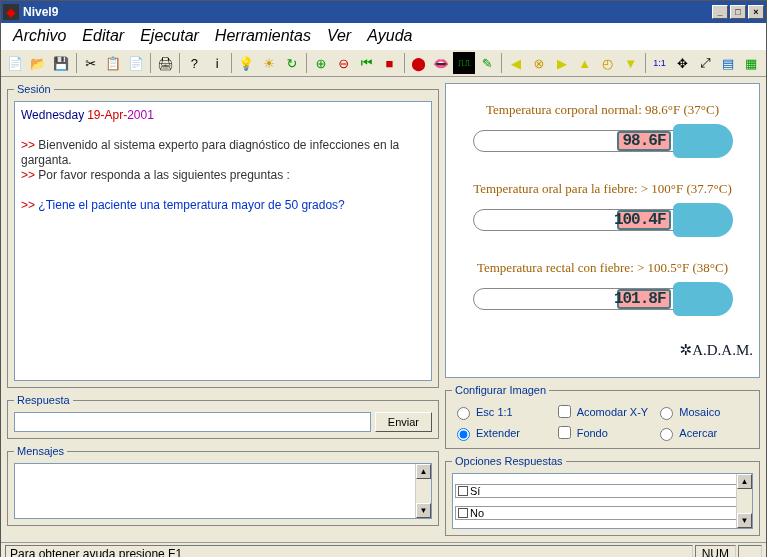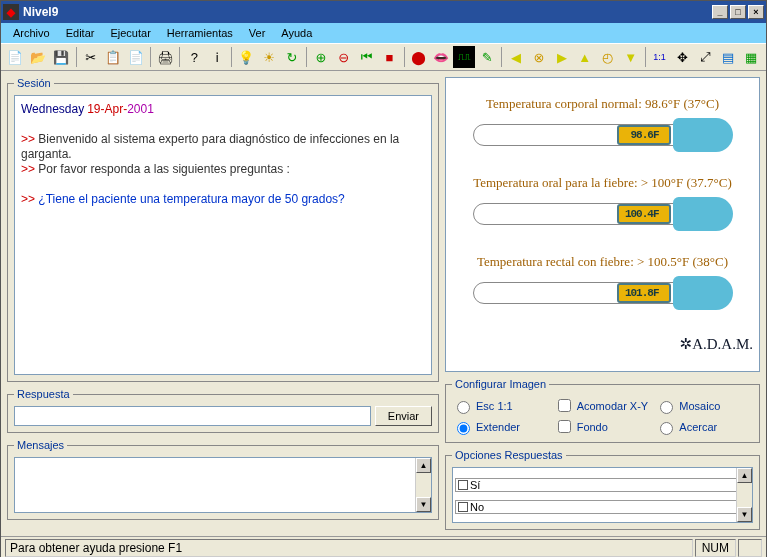--- a/index.html
+++ b/index.html
@@ -2,21 +2,21 @@
 <html><head>
 <meta charset="utf-8">
 <style>
   * { box-sizing: border-box; font-family: Tahoma, Arial, sans-serif; }
   body { margin: 0; padding: 0; background: #fff; font-size: 11px; width: 767px; }
   .window { width: 767px; border: 1px solid #555; background: #ece9d8; }
   .titlebar { background: linear-gradient(#26509c, #26509c); height: 22px; display: flex; align-items: center; padding: 0 2px; color: #fff; font-weight: bold; font-size: 12px; }
   .titlebar .app-icon { width: 16px; height: 16px; background: #333; margin-right: 4px; display: flex; align-items: center; justify-content: center; color: #e00; font-size: 11px; }
   .titlebar .spacer { flex: 1; }
   .titlebar .winbtn { width: 16px; height: 14px; background: #d4d0c8; border: 1px solid #fff; border-right-color: #555; border-bottom-color: #555; margin-left: 2px; display: flex; align-items: center; justify-content: center; color: #000; font-size: 9px; font-weight: bold; }
-  .menubar { background: #7dd3fc; display: flex; padding: 2px 4px; font-size: 11px; }
+  .menubar { background: #ffffff; display: flex; padding: 2px 4px; font-size: 16px; font-style: italic; }
   .menubar span { padding: 2px 8px; cursor: default; }
   .toolbar { background: #ece9d8; border-top: 1px solid #fff; border-bottom: 1px solid #999; padding: 2px 4px; display: flex; align-items: center; gap: 1px; }
   .toolbar .tbtn { width: 22px; height: 22px; display: flex; align-items: center; justify-content: center; border: 1px solid transparent; font-size: 13px; }
   .toolbar .sep { width: 1px; height: 20px; background: #999; margin: 0 2px; }
   .content { display: flex; padding: 6px; gap: 6px; background: #ece9d8; }
   .left { flex: 1; display: flex; flex-direction: column; gap: 6px; }
   .right { width: 315px; display: flex; flex-direction: column; gap: 6px; }
   fieldset { border: 1px solid #888; padding: 6px; margin: 0; }
   legend { color: #003399; font-size: 11px; padding: 0 3px; }
   .session-box { background: #fff; border: 1px solid #7f9db9; height: 280px; padding: 6px; font-family: 'Comic Sans MS', cursive; font-size: 12px; overflow: auto; }
@@ -31,21 +31,21 @@
   .btn { background: #ece9d8; border: 1px solid #555; border-top-color: #fff; border-left-color: #fff; padding: 3px 12px; font-size: 11px; }
   .mensajes-box { background: #fff; border: 1px solid #7f9db9; height: 56px; position: relative; }
   .scroll-v { position: absolute; right: 0; top: 0; bottom: 0; width: 16px; background: #ece9d8; border-left: 1px solid #ccc; display: flex; flex-direction: column; justify-content: space-between; }
   .scroll-v .arr { height: 15px; background: #d4d0c8; border: 1px solid #fff; border-right-color: #555; border-bottom-color: #555; display: flex; align-items: center; justify-content: center; font-size: 8px; }
   .image-panel { background: #fff; border: 1px solid #7f9db9; height: 295px; padding: 8px 6px; display: flex; flex-direction: column; justify-content: space-around; }
   .thermo-group { }
   .thermo-label { font-family: Georgia, serif; font-size: 13px; color: #a16207; text-align: center; margin-bottom: 4px; }
   .thermo { height: 38px; margin: 0 auto; width: 260px; position: relative; }
   .thermo-body { position: absolute; left: 0; top: 8px; width: 210px; height: 22px; background: #fff; border: 1px solid #888; border-radius: 11px 4px 4px 11px; }
   .thermo-tip { position: absolute; right: 0; top: 2px; width: 60px; height: 34px; background: #5BBCD8; border-radius: 6px 18px 18px 6px; }
-  .thermo-display { position: absolute; right: 62px; top: 9px; width: 54px; height: 20px; background: #eab308; border: 2px solid #4a7a88; border-radius: 3px; display: flex; align-items: center; justify-content: flex-end; padding-right: 10px; font-family: 'Courier New', monospace; font-size: 11px; color: #173a42; font-weight: bold; letter-spacing: -1px; }
+  .thermo-display { position: absolute; right: 62px; top: 9px; width: 54px; height: 20px; background: #fca5a5; border: 2px solid #4a7a88; border-radius: 3px; display: flex; align-items: center; justify-content: flex-end; padding-right: 3px; font-family: 'Courier New', monospace; font-size: 16px; color: #173a42; font-weight: bold; letter-spacing: -1px; }
   .adam { text-align: right; font-family: Georgia, serif; font-size: 15px; color: #0f172a; margin-top: 2px; }
   .config-grid { display: grid; grid-template-columns: 1fr 1fr 1fr; gap: 2px 4px; font-size: 11px; color: #003399; }
   .config-grid label { display: flex; align-items: center; gap: 3px; }
   .respuestas-box { background: #fff; border: 1px solid #7f9db9; height: 56px; padding: 2px; position: relative; }
   .resp-item { border: 1px solid #999; display: flex; align-items: center; gap: 2px; padding: 0 2px; font-size: 11px; margin-bottom: 0; margin-top: 8px; }
   .resp-item .chk { width: 10px; height: 10px; border: 1px solid #555; }
   .statusbar { border-top: 1px solid #999; background: #ece9d8; display: flex; padding: 2px 4px; font-size: 12px; }
   .statusbar .sb-left { flex: 1; border: 1px inset #ccc; padding: 1px 4px; }
   .statusbar .sb-cell { border: 1px inset #ccc; padding: 1px 6px; margin-left: 2px; }
 </style>

